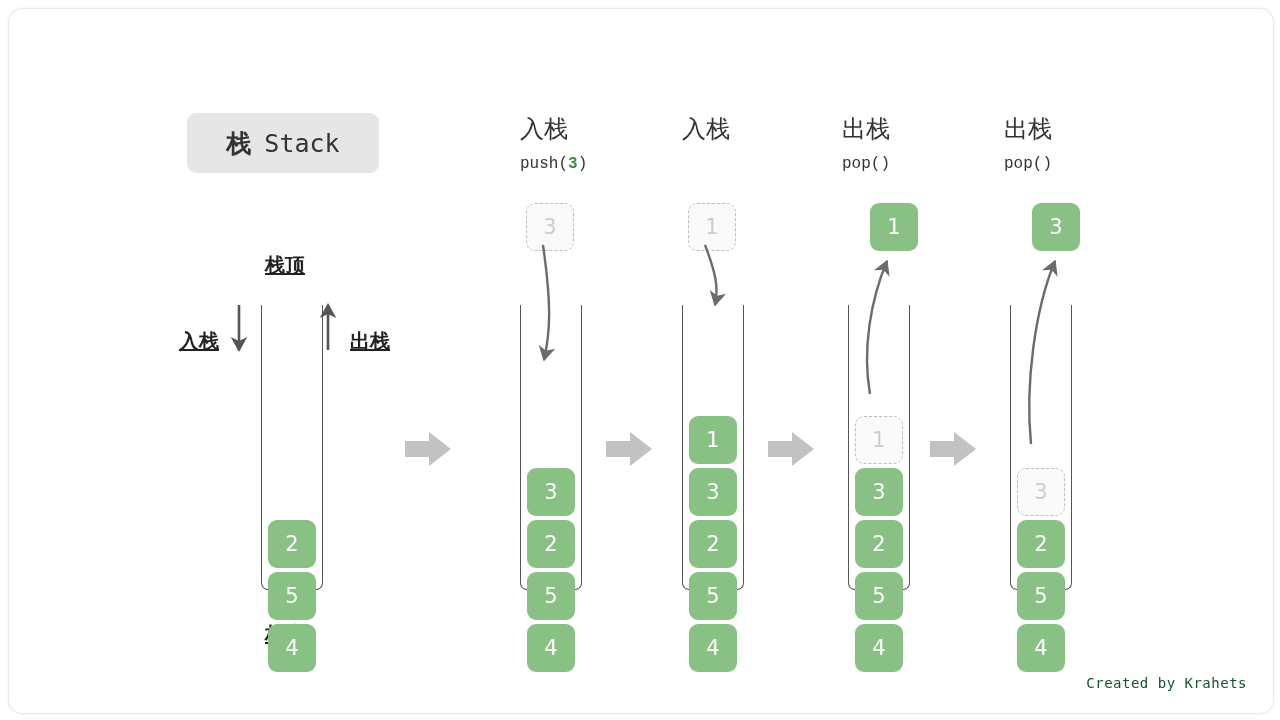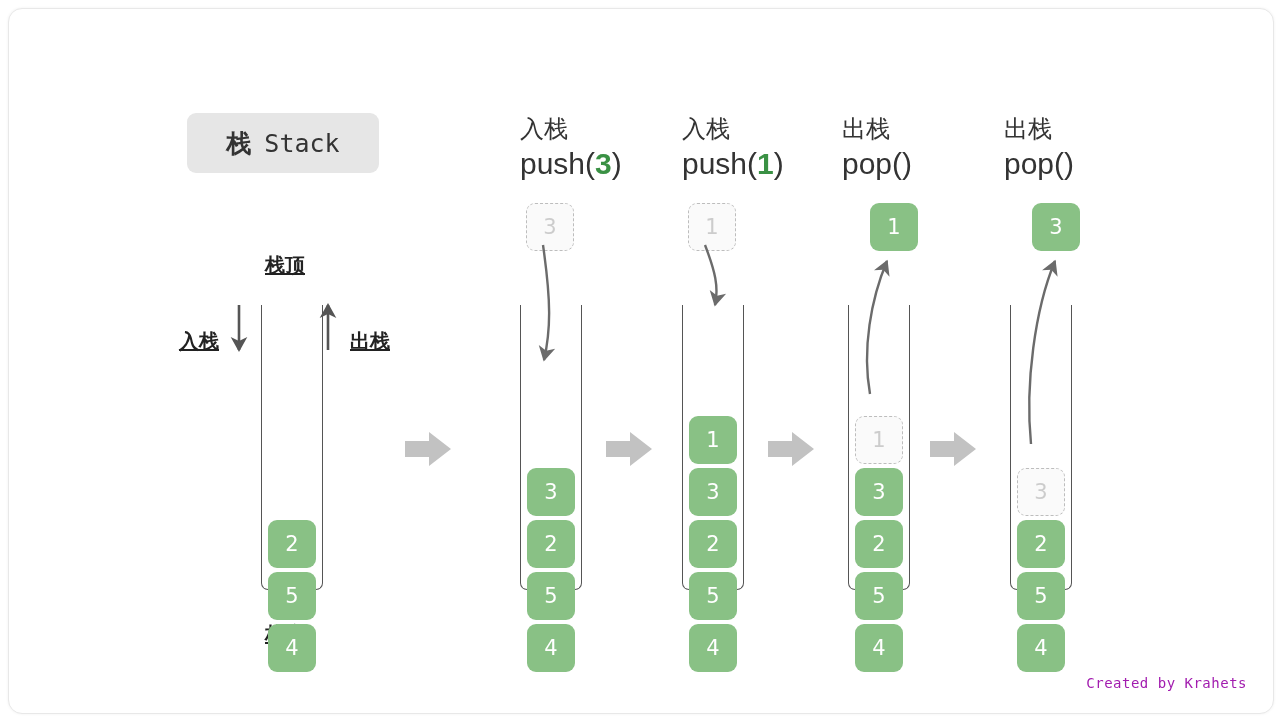--- a/index.html
+++ b/index.html
@@ -62,22 +62,22 @@
     text-align: left;
   }
   .col-head .cn {
     font-family: "DejaVu Sans", sans-serif;
     font-size: 24px;
     color: #333333;
     line-height: 33px;
     white-space: nowrap;
   }
   .col-head .code {
-    font-family: Liberation Sans, sans-serif;
-    font-size: 30px;
+    font-family: Liberation Mono, monospace;
+    font-size: 16px;
     color: #333333;
     line-height: 36px;
     white-space: nowrap;
   }
   .col-head .code .arg {
     color: #3a9144;
     font-weight: bold;
   }
 
   
@@ -143,21 +143,21 @@
     pointer-events: none;
   }
 
   
   #footer {
     position: absolute;
     right: 26px;
     bottom: 22px;
     font-family: "DejaVu Sans Mono", monospace;
     font-size: 14px;
-    color: #a21caf;
+    color: #14532d;
     letter-spacing: 0.5px;
   }
 </style>
 </head>
 <body>
 
 <div id="canvas">
 
   <div id="title-badge">
     <span class="cn">栈</span>
@@ -184,21 +184,20 @@
   <div class="stack-wrap" style="left:511px; top:296px;">
     <div class="stack-wall tall"></div>
     <div class="cell solid" style="left:7px; top:163px;">3</div>
     <div class="cell solid" style="left:7px; top:215px;">2</div>
     <div class="cell solid" style="left:7px; top:267px;">5</div>
     <div class="cell solid" style="left:7px; top:319px;">4</div>
   </div>
 
   <div class="col-head" style="left:673px; top:104px;">
     <div class="cn">入栈</div>
-    <div class="code"><span>push(</span><span class="arg">1</span><span>)</span></div>
   </div>
   <div class="cell ghost" style="left:679px; top:194px;">1</div>
   <div class="stack-wrap" style="left:673px; top:296px;">
     <div class="stack-wall tall"></div>
     <div class="cell solid" style="left:7px; top:111px;">1</div>
     <div class="cell solid" style="left:7px; top:163px;">3</div>
     <div class="cell solid" style="left:7px; top:215px;">2</div>
     <div class="cell solid" style="left:7px; top:267px;">5</div>
     <div class="cell solid" style="left:7px; top:319px;">4</div>
   </div>

